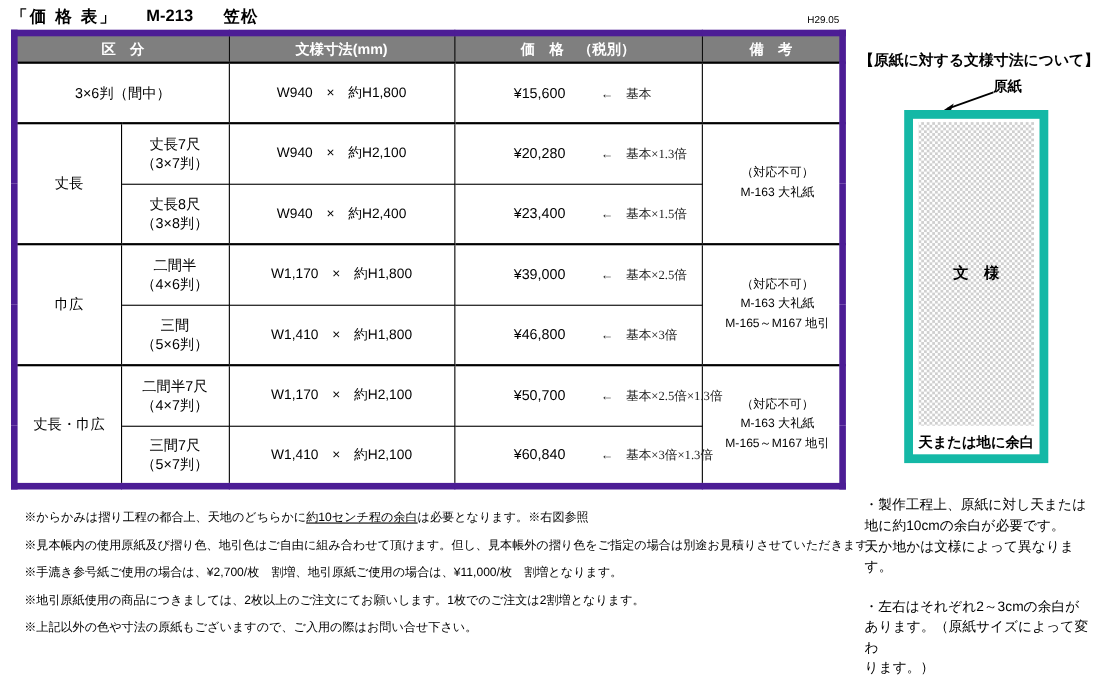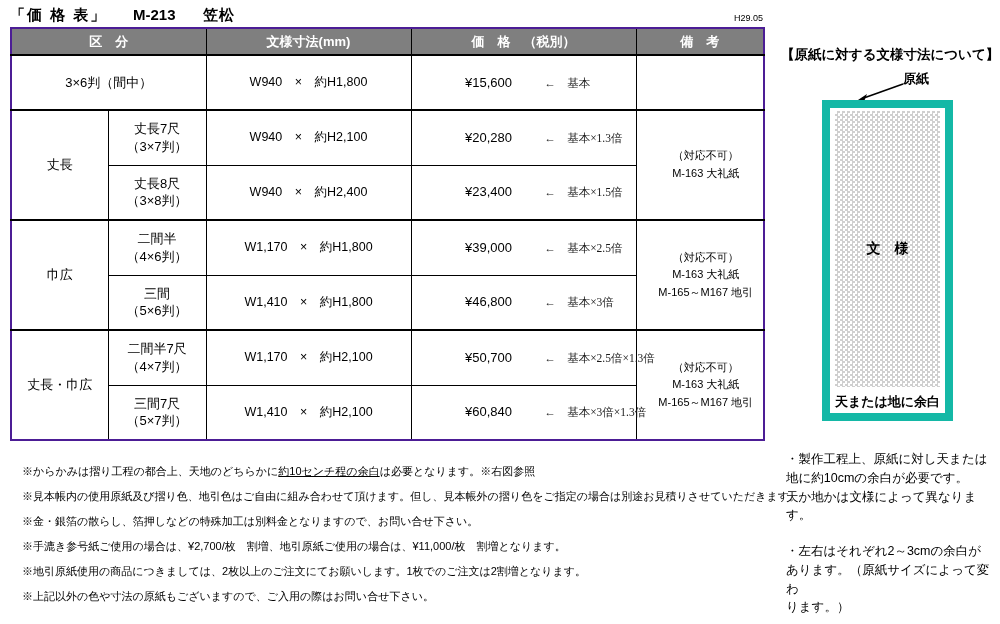--- a/index.html
+++ b/index.html
@@ -8,21 +8,21 @@
   body { position:relative; }
 
   
   .page-title   { position:absolute; left:10px;  top:6px;  font-size:15px; font-weight:bold; letter-spacing:2px; }
   .model-number { position:absolute; left:133px; top:6px;  font-size:15px; font-weight:bold; }
   .product-name { position:absolute; left:203px; top:6px;  font-size:15px; font-weight:bold; letter-spacing:1px; }
   .revision     { position:absolute; left:690px; top:13px; width:73px; text-align:right; font-size:9px; }
 
   
   .table-wrap { position:absolute; left:10px; top:27px; }
-  table { border-collapse:collapse; table-layout:fixed; width:753px; border:2px solid #4c1d95; }
+  table { border-collapse:collapse; table-layout:fixed; width:753px; border:6px solid #4c1d95; }
   col.c1{width:97px;} col.c2{width:98px;} col.c3{width:205px;} col.c4{width:225px;} col.c5{width:128px;}
   th { background:#7f7f7f; color:#fff; font-weight:bold; font-size:13px; height:27px;
        border:1px solid #000; border-bottom:2px solid #000; }
   tbody tr { height:55px; }
   td { border:1px solid #000; font-size:13px; text-align:center; vertical-align:middle; white-space:pre-line; }
   tr.gs td { border-top:2px solid #000; }
   td.c-size  { line-height:1.35; }
   td.c-dims  { font-size:12.5px; }
   td.c-price { text-align:left; padding-left:48px; white-space:nowrap; }
   .price   { display:inline-block; min-width:58px; text-align:center; font-size:13px; }
@@ -177,17 +177,16 @@
   <p>・左右はそれぞれ2～3cmの余白が
 あります。（原紙サイズによって変わ
 ります。）</p>
 </div>
 
 <div class="footnotes">
   <div class="footnote">
     <span>※からかみは摺り工程の都合上、天地のどちらかに</span><span class="u">約10センチ程の余白</span><span>は必要となります。※右図参照</span>
   </div>
   <div class="footnote">※見本帳内の使用原紙及び摺り色、地引色はご自由に組み合わせて頂けます。但し、見本帳外の摺り色をご指定の場合は別途お見積りさせていただきます。</div>
-  <div class="footnote">※金・銀箔の散らし、箔押しなどの特殊加工は別料金となりますので、お問い合せ下さい。</div>
   <div class="footnote">※手漉き参号紙ご使用の場合は、¥2,700/枚　割増、地引原紙ご使用の場合は、¥11,000/枚　割増となります。</div>
   <div class="footnote">※地引原紙使用の商品につきましては、2枚以上のご注文にてお願いします。1枚でのご注文は2割増となります。</div>
   <div class="footnote">※上記以外の色や寸法の原紙もございますので、ご入用の際はお問い合せ下さい。</div>
 </div>
 
 </body></html>

